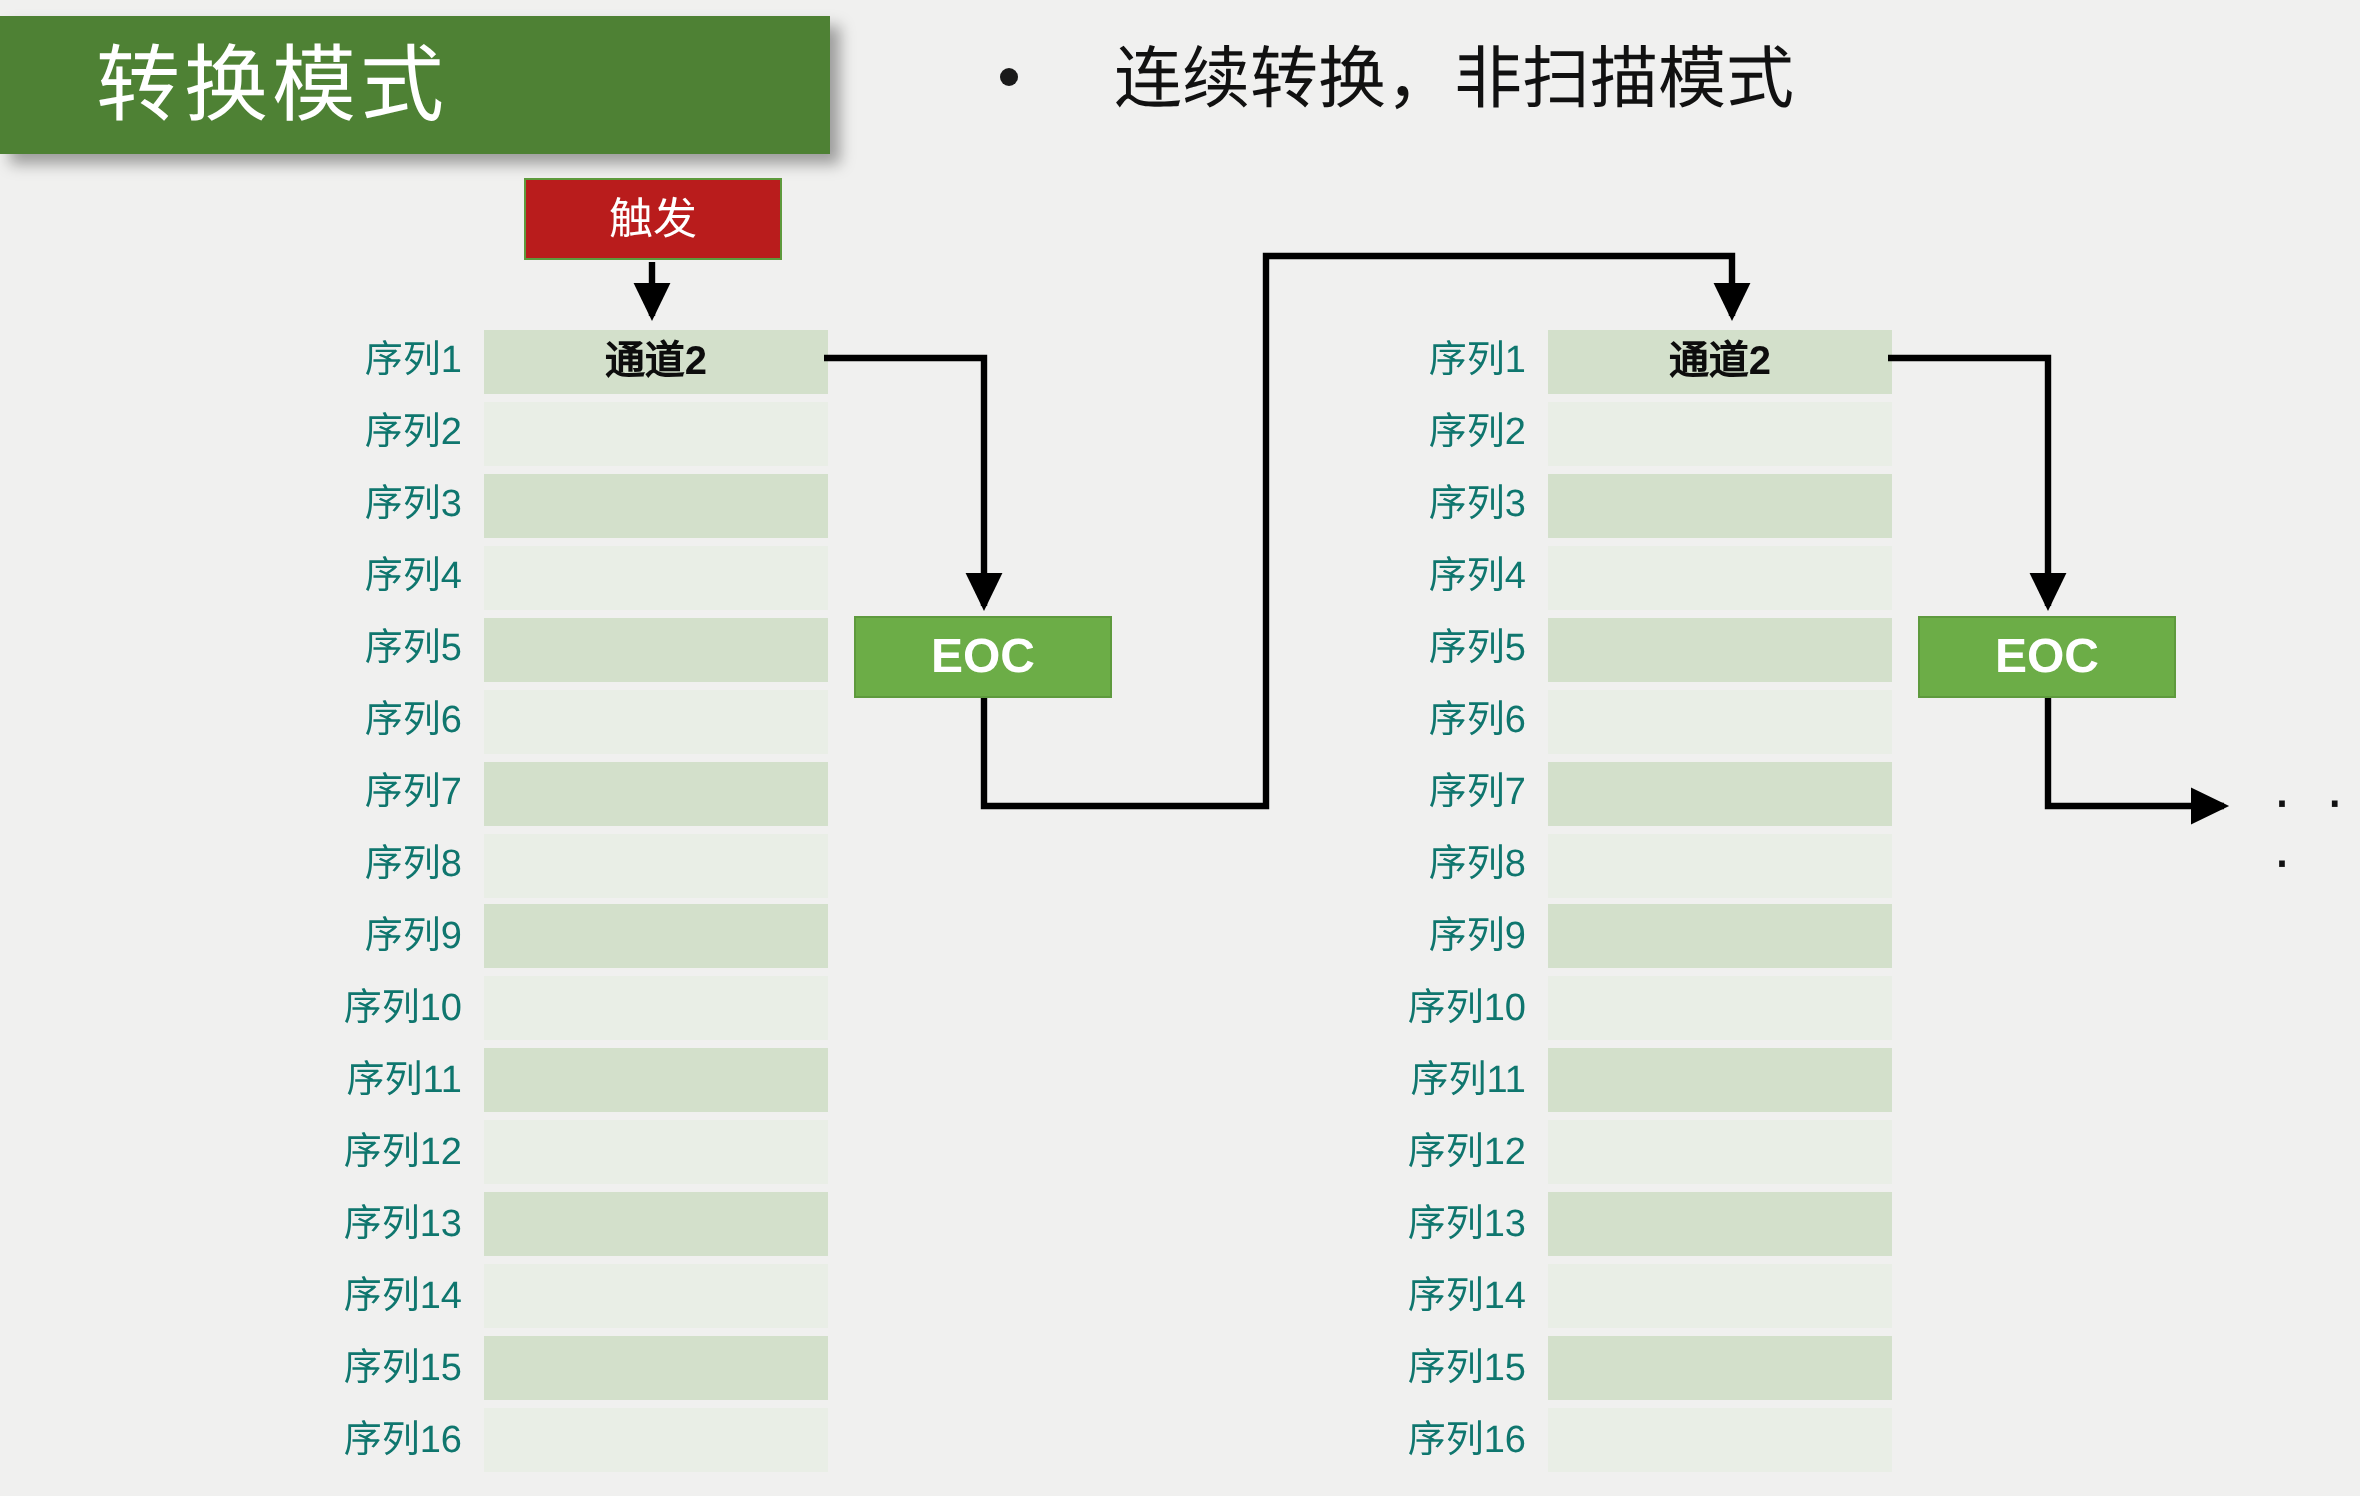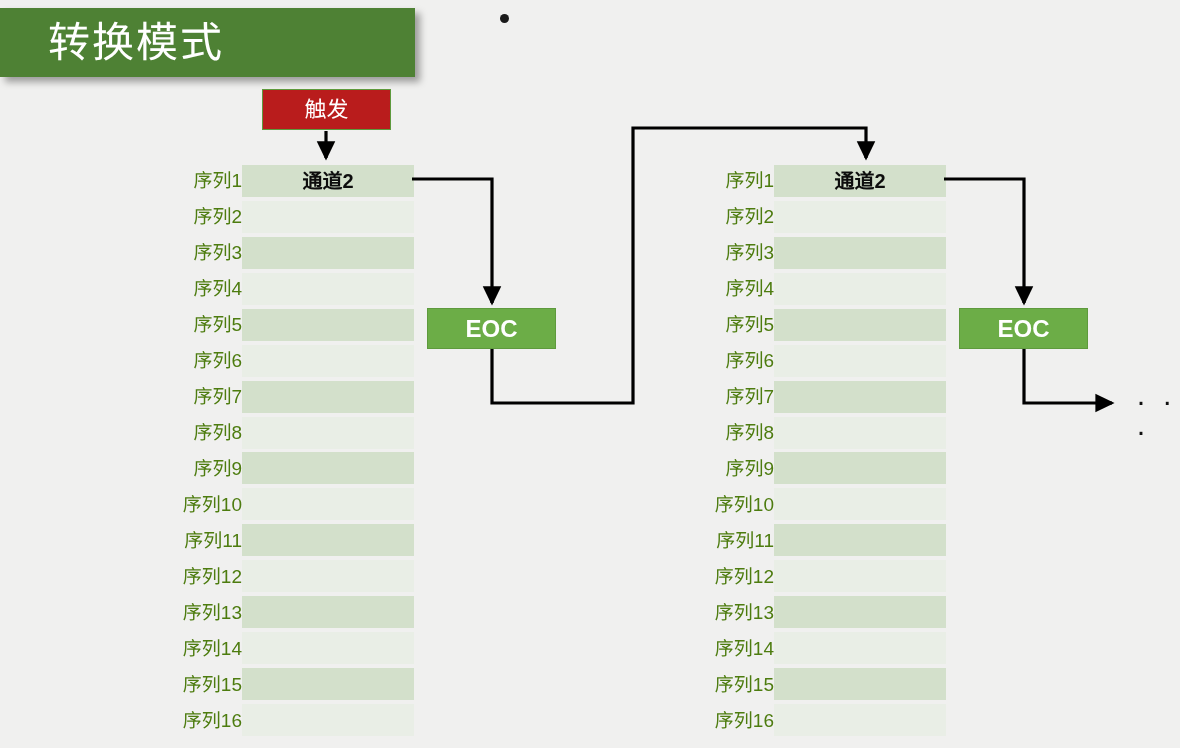--- a/index.html
+++ b/index.html
@@ -102,23 +102,24 @@
   .seq-group.right { left: 692px; }
 
   .seq-row {
     display: flex;
     align-items: center;
     height: 35.94px;
   }
   .seq-label {
     width: 82px;
     text-align: right;
+    padding-right: 11px;
     box-sizing: border-box;
     font-size: 19px;
-    color: #4d7c0f;
+    color: #0f766e;
     line-height: 1;
     white-space: nowrap;
   }
   .seq-cell {
     width: 172px;
     height: 32px;
     box-sizing: border-box;
     display: flex;
     align-items: center;
     justify-content: center;
@@ -178,20 +179,21 @@
 <body>
 
 <div class="slide">
 
   <div class="title-banner">
     <span class="title-text">转换模式</span>
   </div>
 
   <div class="bullet-row">
     <span class="bullet-dot"></span>
+    <span class="bullet-text">连续转换，非扫描模式</span>
   </div>
 
   <div class="trigger-box">
     <span class="trigger-label">触发</span>
   </div>
 
   <div class="seq-group left">
       <div class="seq-row">
         <div class="seq-label">序列1</div>
         <div class="seq-cell dark">

